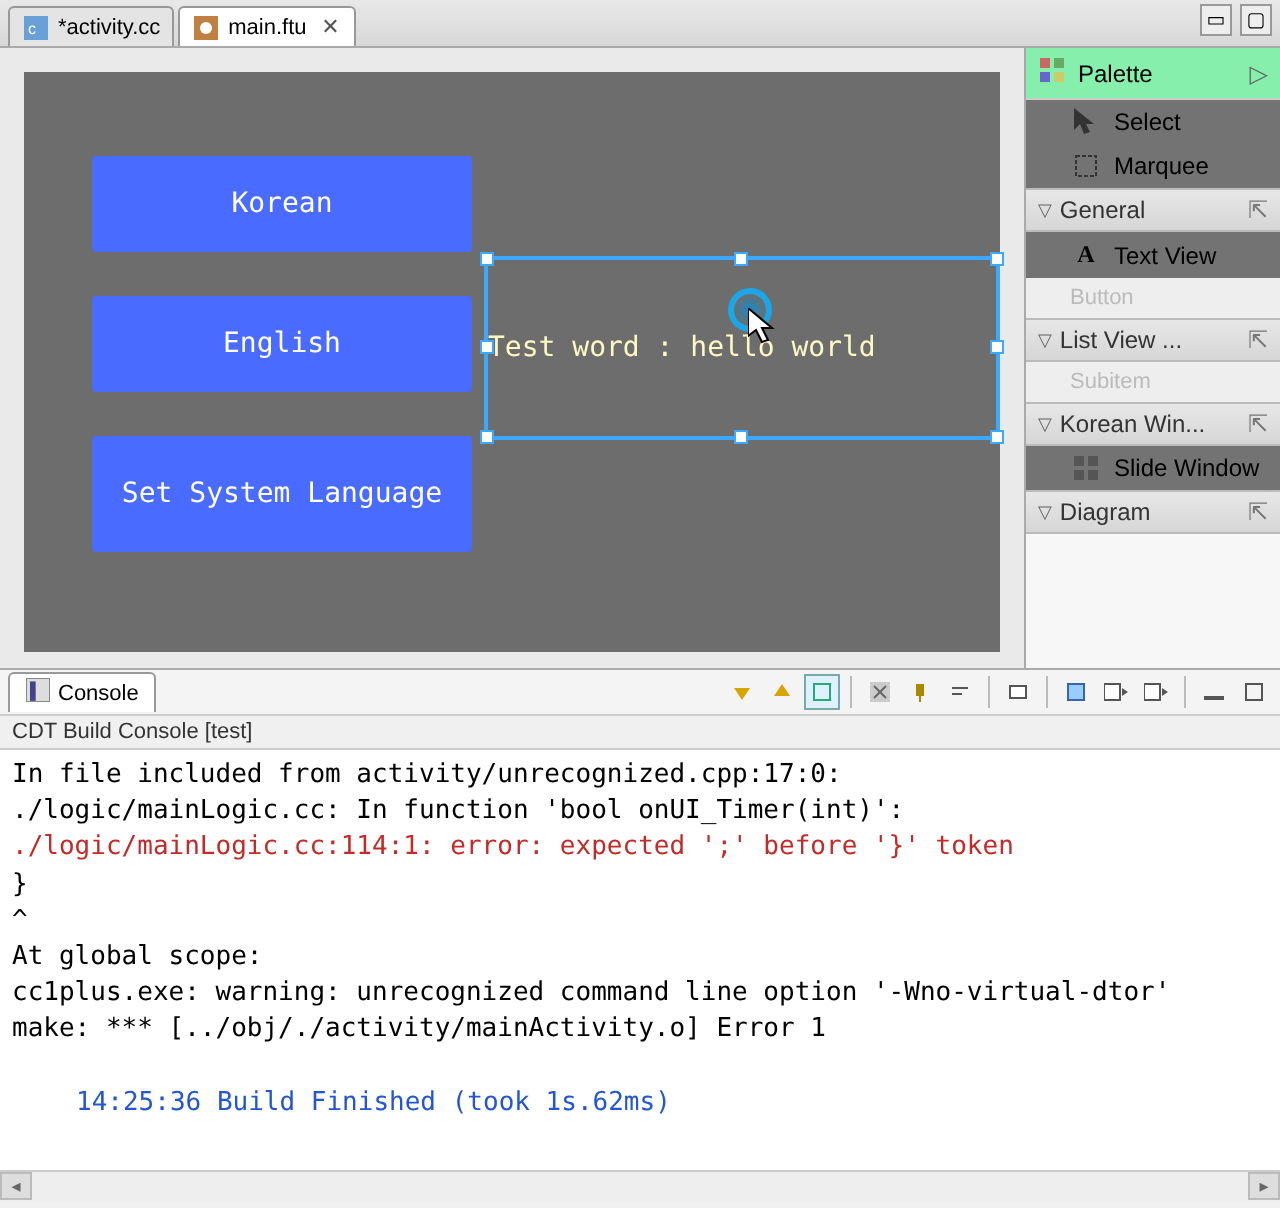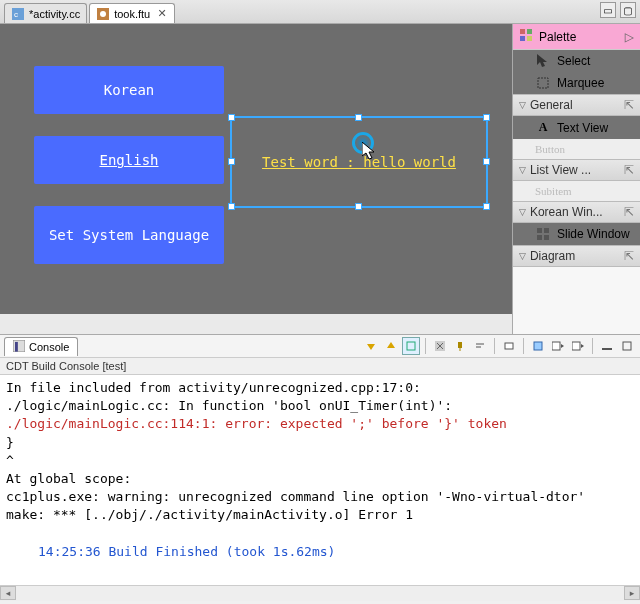--- a/index.html
+++ b/index.html
@@ -54,45 +54,44 @@
   .tabbar-controls .ctrl {
     width:16px;height:16px;border:1px solid #999;background:#eee;
     display:flex;align-items:center;justify-content:center;font-size:10px;
   }
   
   .ide-row { display:flex; height: 310px; }
   .canvas-pane {
     flex: 1;
     background: #eaeaea;
     position:relative;
-    padding:0;
+    padding:12px;
   }
   .canvas {
     background:#6d6d6d;
     width:100%;
     height:290px;
     position:relative;
   }
   .canvas-btn {
     position:absolute;
     background:#4a6bff;
     color:#fff;
     font-family: Menlo, Consolas, monospace;
     font-size:14px;
     display:flex;align-items:center;justify-content:center;
     border-radius:2px;
   }
   .canvas-text {
     position:absolute;
-    color:#fde047;
+    color:#fef9c3;
     font-family: Menlo, Consolas, monospace;
     font-size:14px;
-    display:flex;align-items:center;justify-content:center;
+    display:flex;align-items:center;
     border:2px solid #3ba9ff;
-    text-decoration:underline;
   }
   .sel-handle {
     position:absolute;
     width:7px;height:7px;background:#fff;border:1px solid #3ba9ff;
   }
   .click-ring {
     position:absolute;
     width:22px;height:22px;border:3px solid #1aa7e8;border-radius:50%;
     background:radial-gradient(circle,#0e8dd1 0%,rgba(14,141,209,0) 70%);
     pointer-events:none;
@@ -105,41 +104,41 @@
     width:128px;
     background:#f7f7f7;
     border-left:1px solid #aaa;
     font-size:12px;
     overflow:hidden;
   }
   .palette-title {
     display:flex;align-items:center;
     padding:4px 6px;
     border-bottom:1px solid #ccc;
-    background:#f9a8d4;
+    background:#86efac;
   }
   .palette-title .picon{margin-right:6px;}
   .palette-title .expand{margin-left:auto;color:#666;}
   .drawer {
     display:flex;align-items:center;
     padding:3px 6px;
     background:linear-gradient(#e7e7e7,#d6d6d6);
     border-top:1px solid #bbb;border-bottom:1px solid #bbb;
     color:#333;
   }
   .drawer .tri{margin-right:4px;color:#666;font-size:9px;}
   .drawer .pin{margin-left:auto;color:#777;}
   .tool-item {
     display:flex;align-items:center;
     padding:4px 6px 4px 22px;
     background:#737373;
     cursor:pointer;
   }
   .tool-item .ticon{margin-right:6px;width:16px;display:flex;justify-content:center;}
-  .tool-item.ghost{color:#bbb;background:#eee;font-size:11px;padding-left:22px;font-family:Liberation Serif, serif;}
+  .tool-item.ghost{color:#bbb;background:#eee;font-size:11px;padding-left:22px;}
   
   .console-header{
     display:flex;align-items:center;
     height:24px;background:#f4f4f4;border-top:1px solid #aaa;border-bottom:1px solid #ccc;
     padding:0 4px;
   }
   .console-tab{
     display:flex;align-items:center;padding:2px 8px;
     border:1px solid #999;border-bottom:none;border-radius:3px 3px 0 0;
     background:#fff;font-size:11px;
@@ -183,36 +182,36 @@
     </span>
     <span>*activity.cc</span>
   </div>
   <div class="tab active">
     <span class="tab-icon">
       <svg width="12" height="12">
           <rect width="12" height="12" fill="#c08040"></rect>
           <circle cx="6" cy="6" r="3" fill="#fff"></circle>
         </svg>
     </span>
-    <span>took.ftu</span>
+    <span>main.ftu</span>
     <span class="close">✕</span>
   </div>
   <div class="tabbar-controls">
     <div class="ctrl">▭</div>
     <div class="ctrl">▢</div>
   </div>
 </div>
 
 <div class="ide-row">
   <div class="canvas-pane">
     <div class="canvas">
       <div class="canvas-btn" style="left:34px;top:42px;width:190px;height:48px;">
         <span>Korean</span>
       </div>
-      <div class="canvas-btn" style="left:34px;top:112px;width:190px;height:48px;text-decoration:underline;">
+      <div class="canvas-btn" style="left:34px;top:112px;width:190px;height:48px;">
         <span>English</span>
       </div>
       <div class="canvas-btn" style="left:34px;top:182px;width:190px;height:58px;">
         <span>Set System Language</span>
       </div>
       <div class="canvas-text" style="left:230px;top:92px;width:258px;height:92px;">
         <span>Test word : hello world</span>
 
         <div class="sel-handle" style="left:-4px;top:-4px"></div>
         <div class="sel-handle" style="left:calc(50% - 4px);top:-4px"></div>

